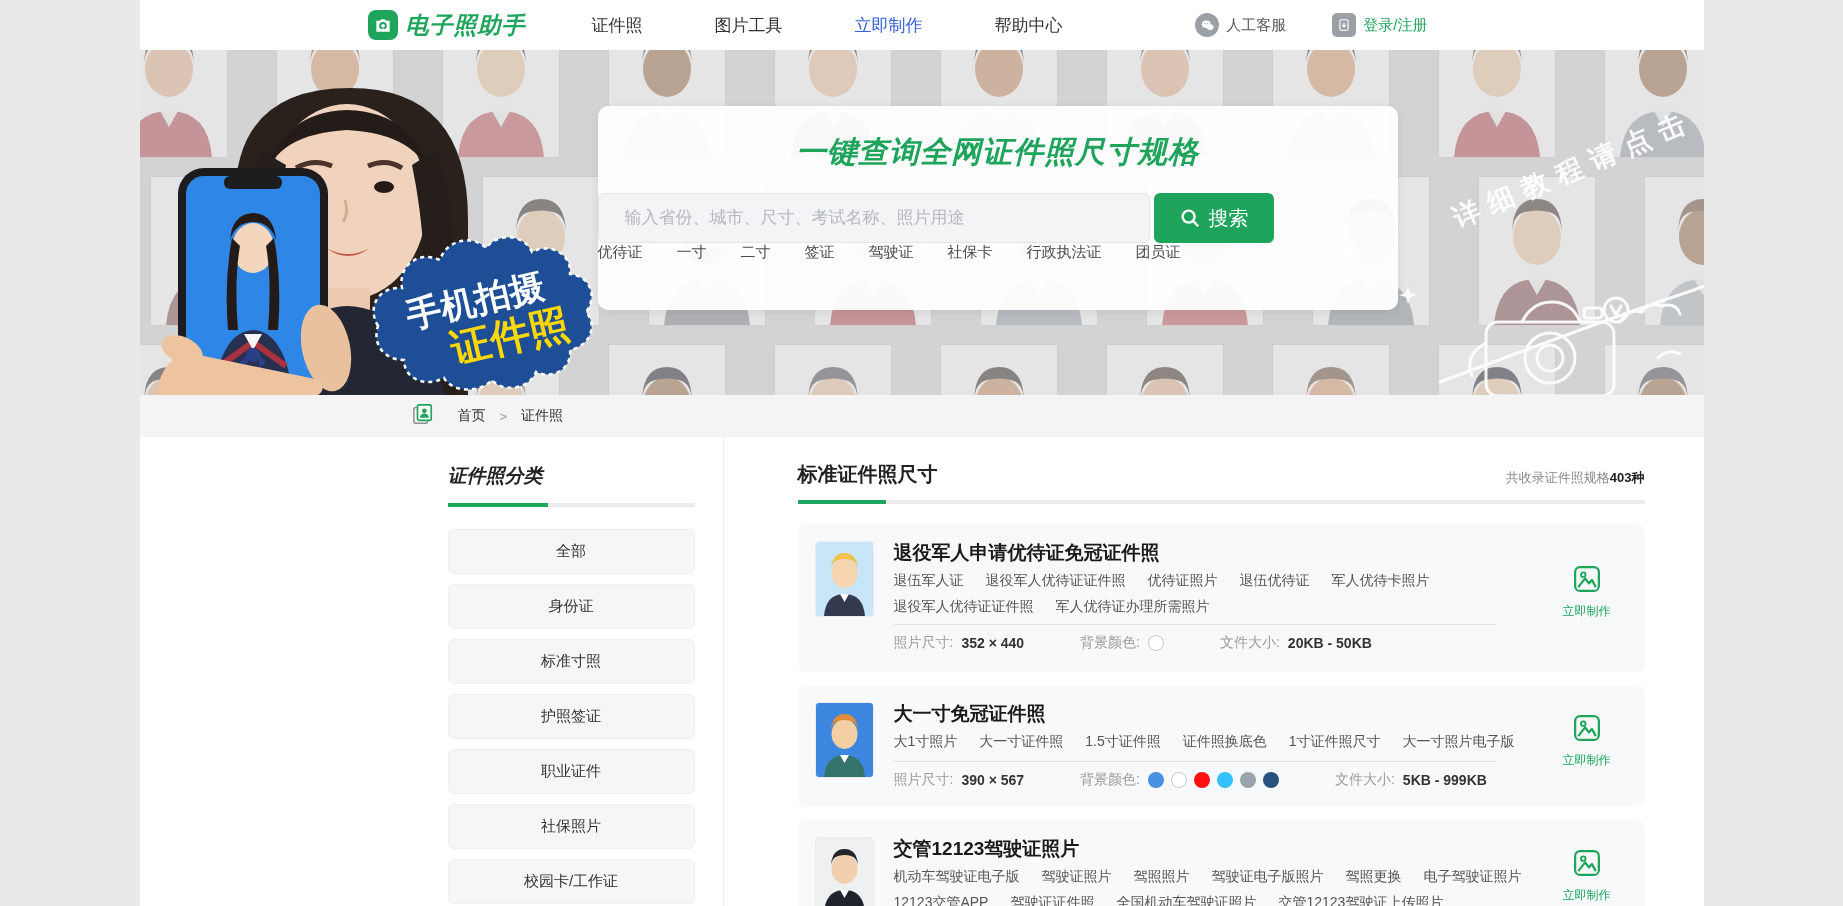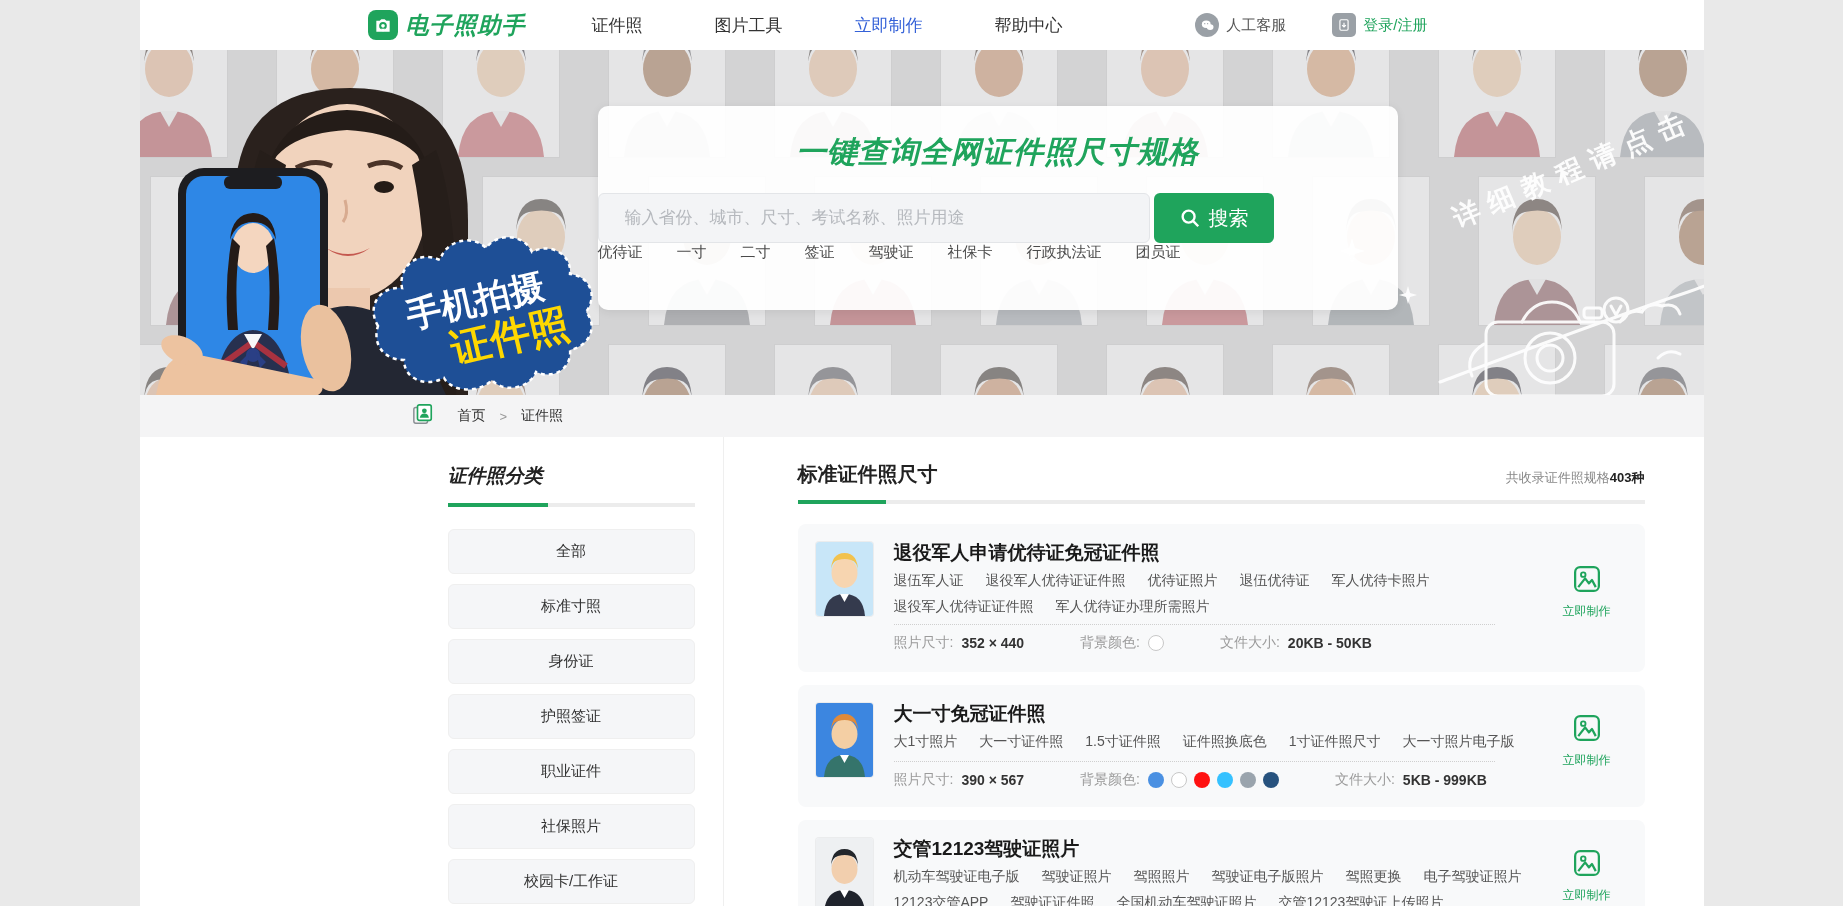--- a/index.html
+++ b/index.html
@@ -481,22 +481,22 @@
   <div class="content">
     <aside class="side-cats">
       <div class="panel-head">
         <div class="panel-title">证件照分类</div>
         <div class="panel-underline">
             <div class="green"></div>
           </div>
       </div>
       <div class="cat-list" id="cat-list">
           <div class="cat-item">全部</div>
+          <div class="cat-item">身份证</div>
           <div class="cat-item">标准寸照</div>
-          <div class="cat-item">身份证</div>
           <div class="cat-item">护照签证</div>
           <div class="cat-item">职业证件</div>
           <div class="cat-item">社保照片</div>
           <div class="cat-item">校园卡/工作证</div>
         </div>
     </aside>
 
     <main class="main-list">
       <div class="main-head">
         <span class="main-title">标准证件照尺寸</span>

